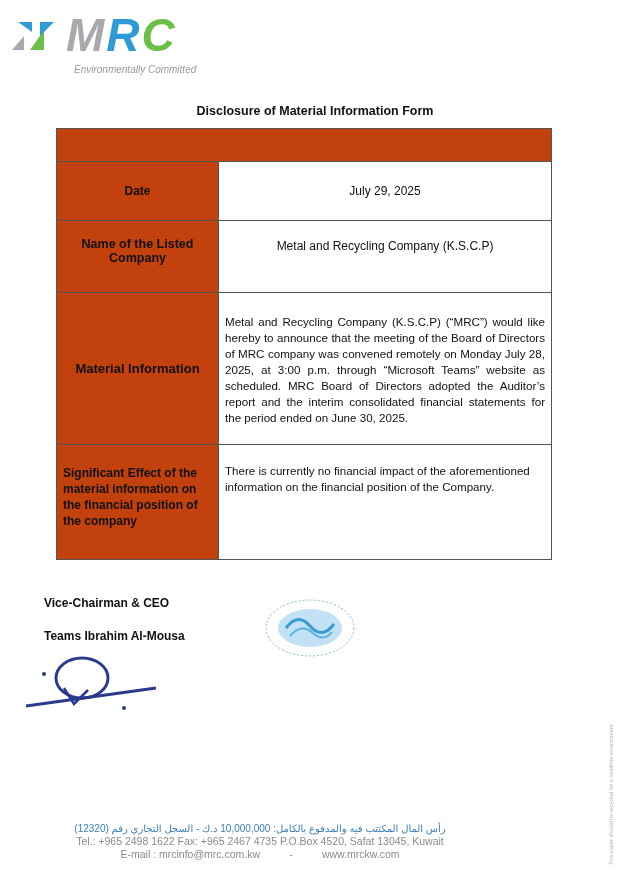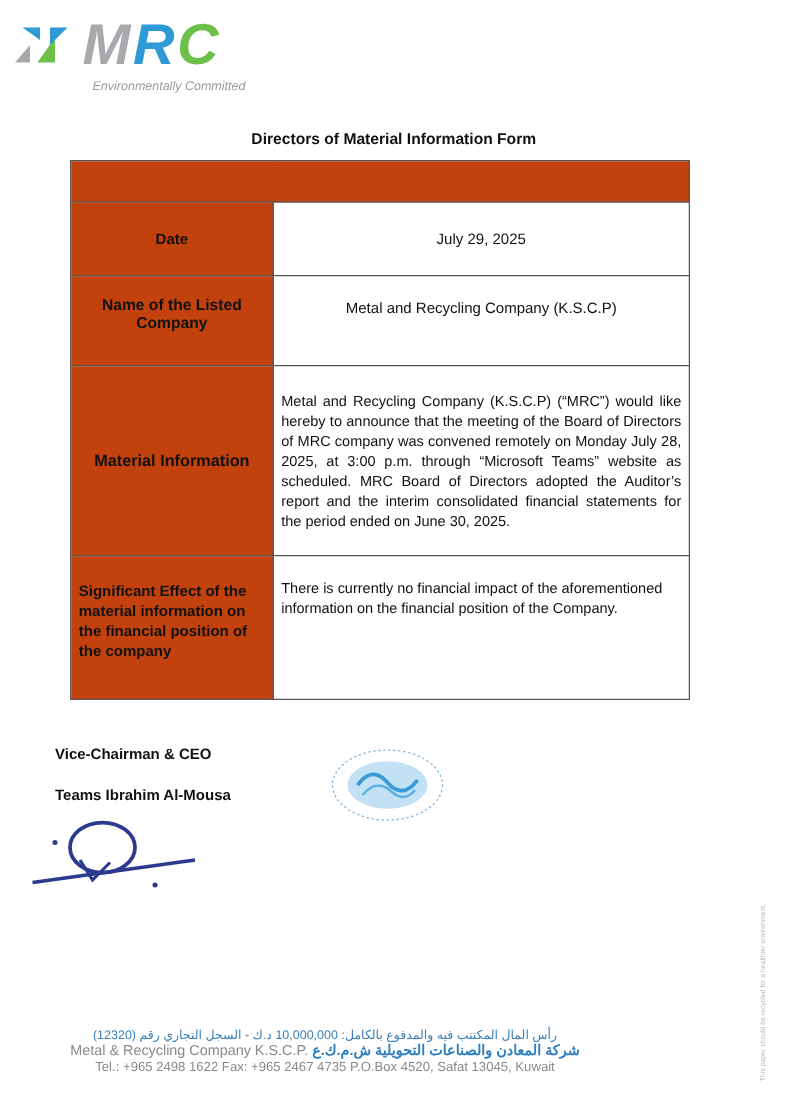--- a/index.html
+++ b/index.html
@@ -41,21 +41,21 @@
     <polygon points="2,36 14,22 14,36" fill="#a7a9ac"></polygon>
     <polygon points="20,36 34,16 34,36" fill="#6cc04a"></polygon>
     <polygon points="30,8 44,8 30,22" fill="#2e9ad6"></polygon>
   </svg>
   <div class="logo-text">
     <span class="m">M</span><span class="r">R</span><span class="c">C</span>
   </div>
   <div class="tagline">Environmentally Committed</div>
 </div>
 
-<div class="title">Directors of Material Information Form</div>
+<div class="title">Disclosure of Material Information Form</div>
 
 <table class="form">
   <tbody>
       <tr>
     <td class="blue" colspan="2" style="height:30px;"></td>
   </tr>
   <tr style="height:59px;">
     <td class="blue lab calibri">Date</td>
     <td class="val">July 29, 2025</td>
   </tr>
@@ -87,22 +87,25 @@
 
 <svg class="stamp" width="96" height="60" viewBox="0 0 96 60">
   <ellipse cx="48" cy="30" rx="44" ry="28" fill="none" stroke="#7fb8db" stroke-width="1" stroke-dasharray="2 2"></ellipse>
   <ellipse cx="48" cy="30" rx="32" ry="19" fill="#a8d4ef" opacity="0.7"></ellipse>
   <path d="M24,30 Q36,14 48,28 Q60,42 72,26" stroke="#3a9bd5" stroke-width="3" fill="none"></path>
   <path d="M28,38 Q40,24 52,36 Q62,44 70,34" stroke="#5ab0e0" stroke-width="2" fill="none"></path>
 </svg>
 
 <div class="footer">
   <div class="ar" dir="rtl">رأس المال المكتتب فيه والمدفوع بالكامل: 10,000,000 د.ك - السجل التجاري رقم (12320)</div>
-  <div class="company">
-    <span>Metal &amp; Recycling Company K.S.C.P.</span>
-    <span class="ar2" dir="rtl">شركة المعادن والصناعات التحويلية ش.م.ك.ع</span>
+  <div>Tel.: +965 2498 1622  Fax: +965 2467 4735   P.O.Box 4520, Safat 13045, Kuwait</div>
+  <div>
+    <span>E-mail : mrcinfo@mrc.com.kw</span>
+    &nbsp;&nbsp;&nbsp;&nbsp;&nbsp;&nbsp;&nbsp;&nbsp;
+    <span>-</span>
+    &nbsp;&nbsp;&nbsp;&nbsp;&nbsp;&nbsp;&nbsp;&nbsp;
+    <span>www.mrckw.com</span>
   </div>
-  <div>Tel.: +965 2498 1622  Fax: +965 2467 4735   P.O.Box 4520, Safat 13045, Kuwait</div>
 </div>
 
 <div class="side-note">
   <span>This paper should be recycled for a healthier environment.</span>
 </div>
 
 </body></html>

